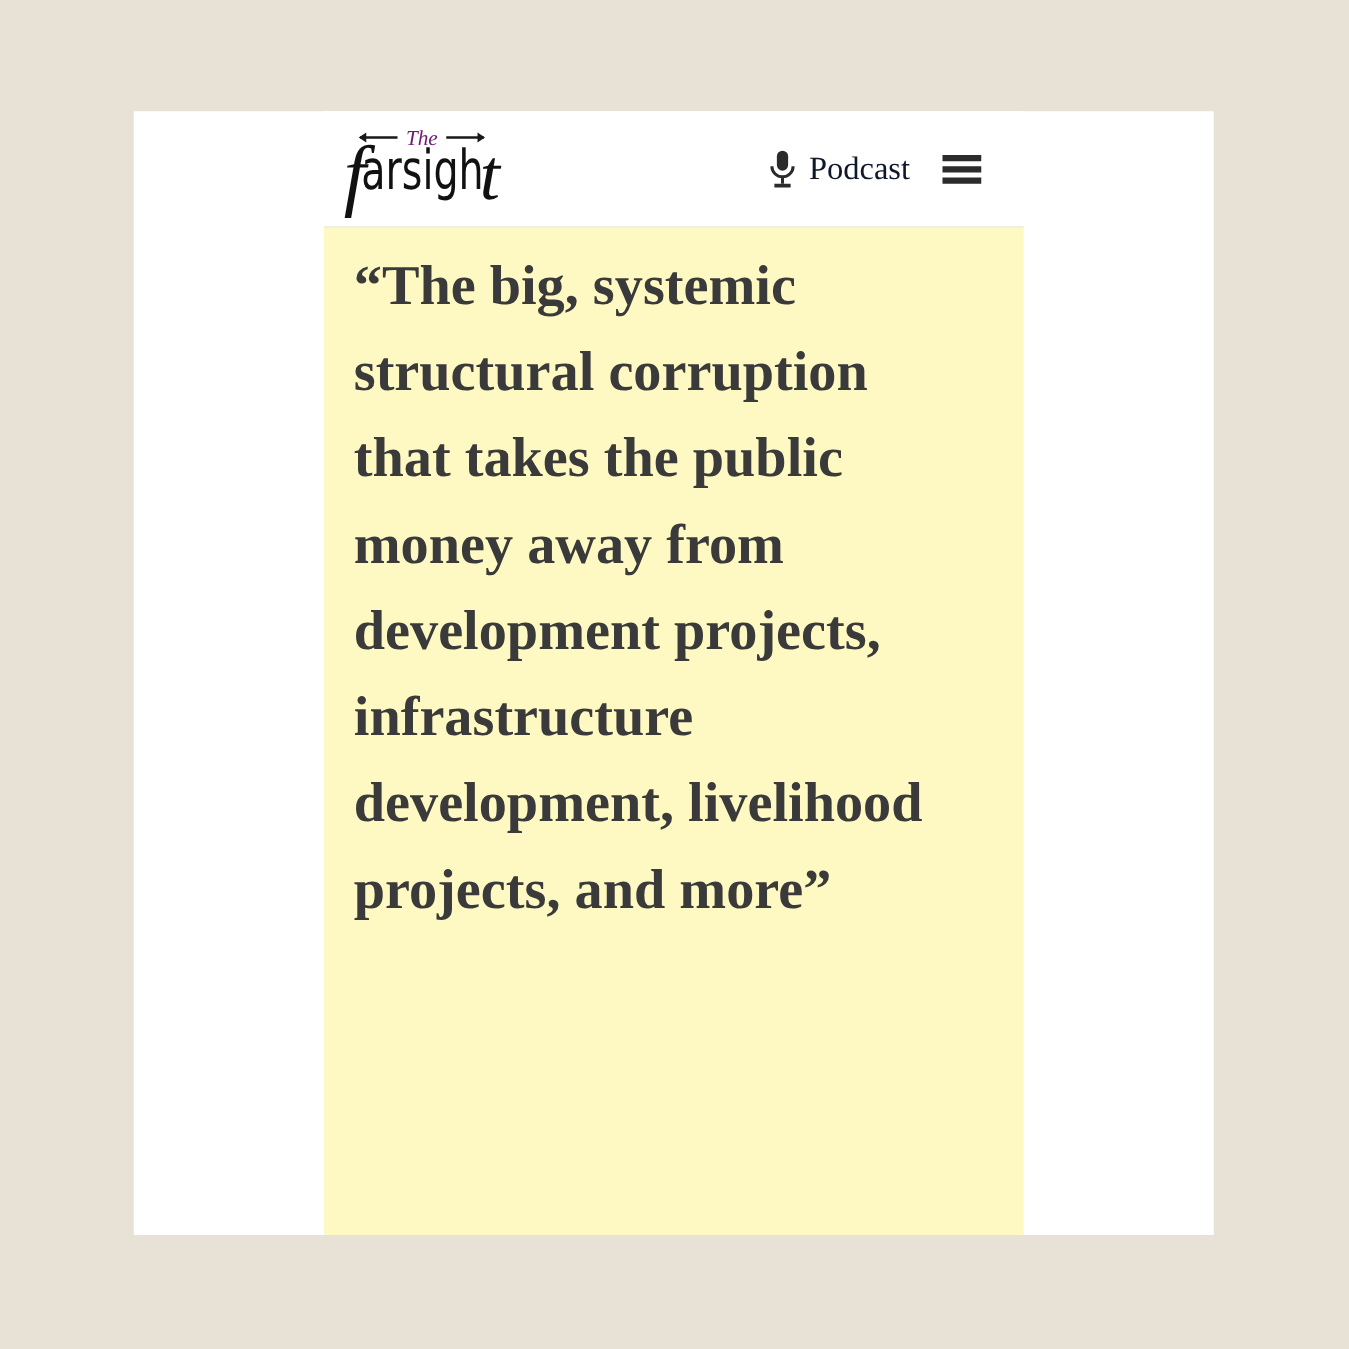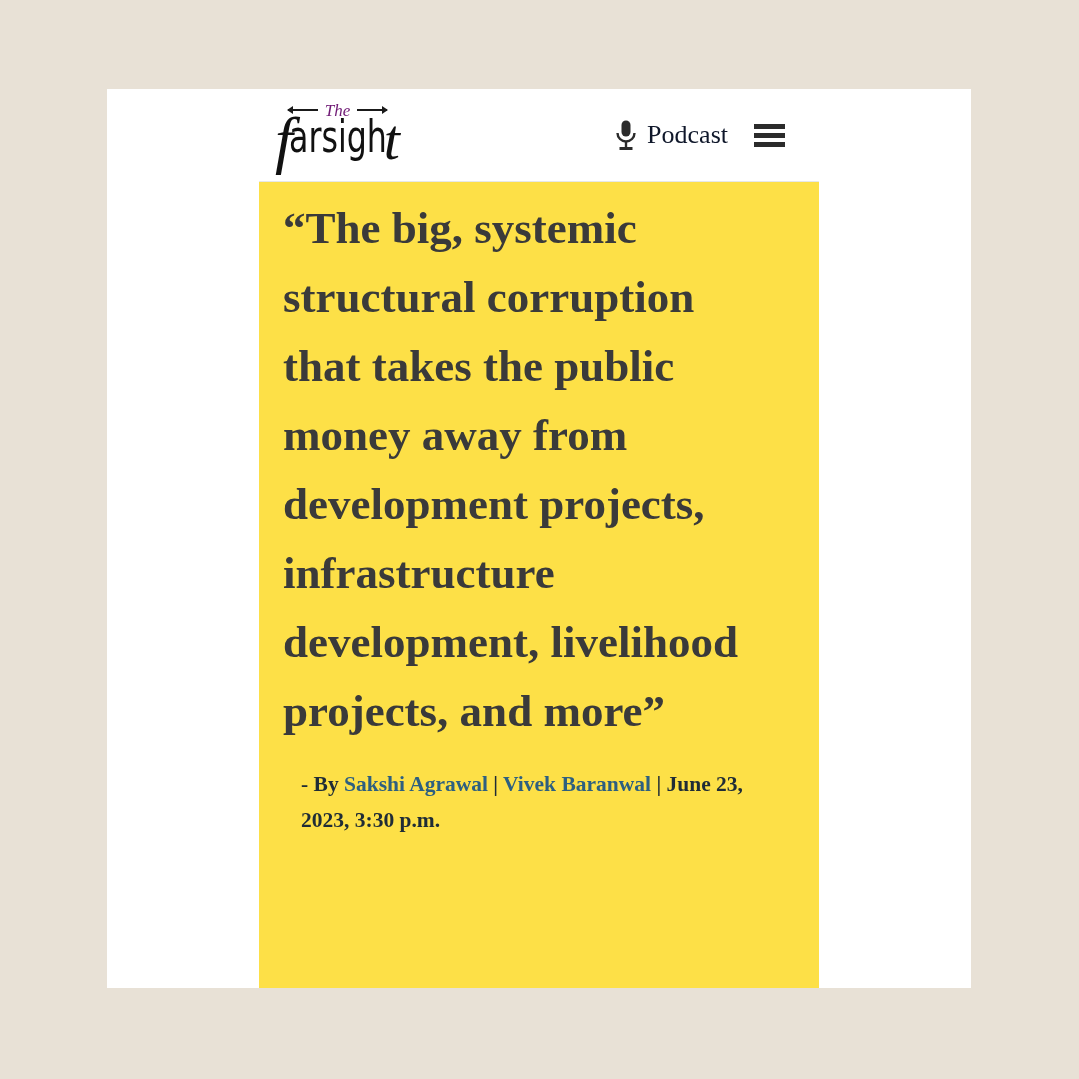--- a/index.html
+++ b/index.html
@@ -105,21 +105,21 @@
     gap: 4px;
     cursor: pointer;
     padding: 3px 0;
   }
   .hamburger .bar { width: 31px; height: 5px; background: #2b2b2b; }
   
   .panel {
     position: absolute;
     left: 152px; top: 92px;
     width: 560px; height: 807px;
-    background: #fde047;
+    background: #fef9c3;
     border-top: 1px solid #e6e8e8;
     box-sizing: border-box;
     padding: 12px 0 0 24px;
   }
   .panel-inner { width: 472px; }
   .headline {
     font-family: "Liberation Serif", serif;
     font-weight: bold;
     font-size: 45px;
     line-height: 69px;
@@ -188,25 +188,17 @@
     </div>
 
   </div>
 
   <div class="panel">
     <div class="panel-inner">
 
       <h1 class="headline">“The big, systemic structural corruption that takes the public money away from development projects, infrastructure development, livelihood projects, and more”</h1>
 
 
-      <div class="byline">
-        <span>- By</span>
-        <a>Sakshi Agrawal</a>
-        <span>|</span>
-        <a>Vivek Baranwal</a>
-        <span>|</span>
-        <span>June 23, 2023, 3:30 p.m.</span>
-      </div>
 
     </div>
   </div>
 
 </div>
 
 </body></html>

